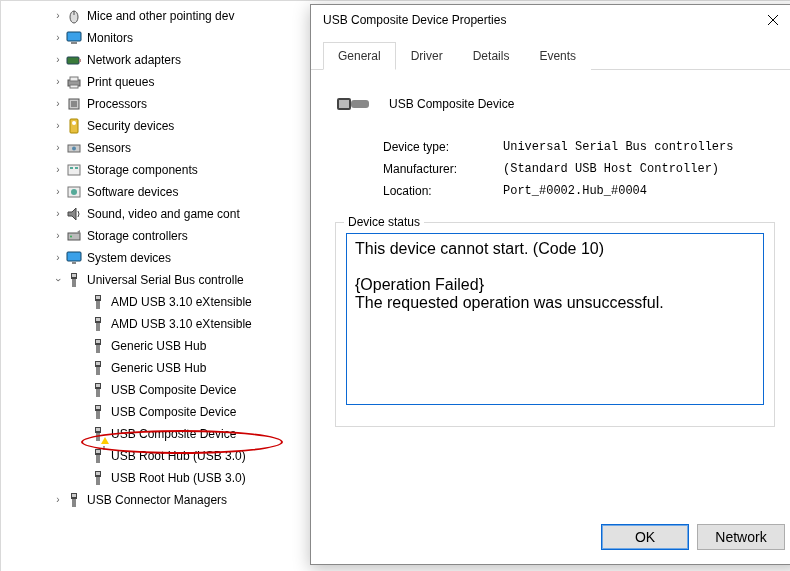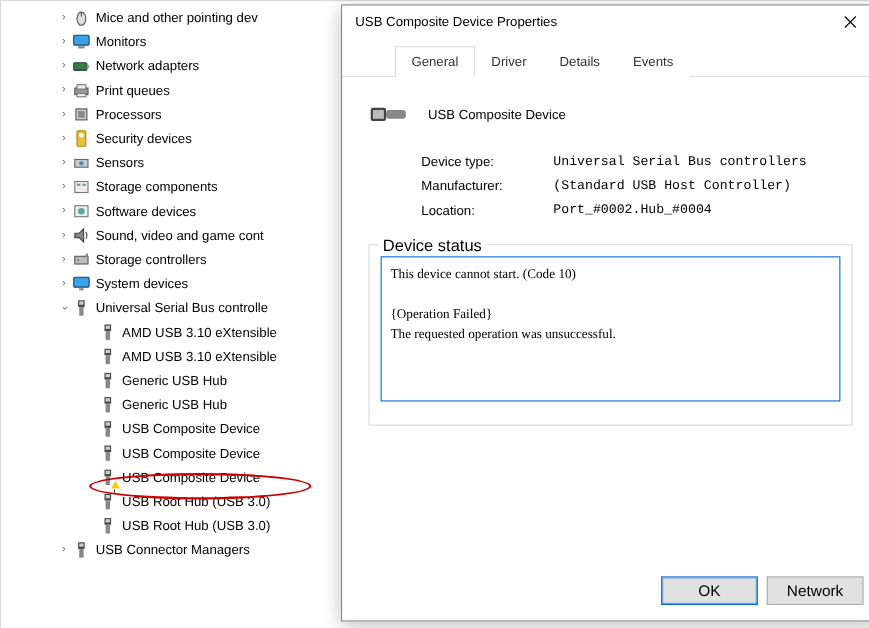--- a/index.html
+++ b/index.html
@@ -111,21 +111,20 @@
     cursor: default;
     border: 1px solid transparent;
     border-bottom: none;
     position: relative;
     top: 1px;
     background: #fff;
   }
   .tab.active {
     border-color: #d9d9d9;
     border-bottom: 1px solid #fff;
-    margin-left: 36px;
   }
   .tabbody {
     flex: 1;
     padding: 20px 24px 12px 24px;
   }
   .devheader {
     display: flex;
     align-items: center;
     gap: 18px;
     margin-bottom: 22px;
@@ -142,29 +141,29 @@
     margin-top: 24px;
     border: 1px solid #d9d9d9;
     padding: 10px 10px 18px 10px;
     position: relative;
   }
   .fieldset .legend {
     position: absolute;
     top: -8px; left: 8px;
     background: #fff;
     padding: 0 4px;
-    font-size: 15px;
+    font-size: 12px;
   }
   .statusbox {
     width: 100%;
-    height: 132px;
+    height: 172px;
     border: 1px solid #0b69d4;
     padding: 6px 8px;
-    font-family: Liberation Serif, serif;
-    font-size: 12px;
+    font-family: Liberation Sans, sans-serif;
+    font-size: 16px;
     line-height: 18px;
     resize: none;
     overflow-y: scroll;
     white-space: pre-wrap;
   }
   .buttons {
     display: flex;
     justify-content: flex-end;
     gap: 8px;
     padding: 10px 14px 14px 0;

